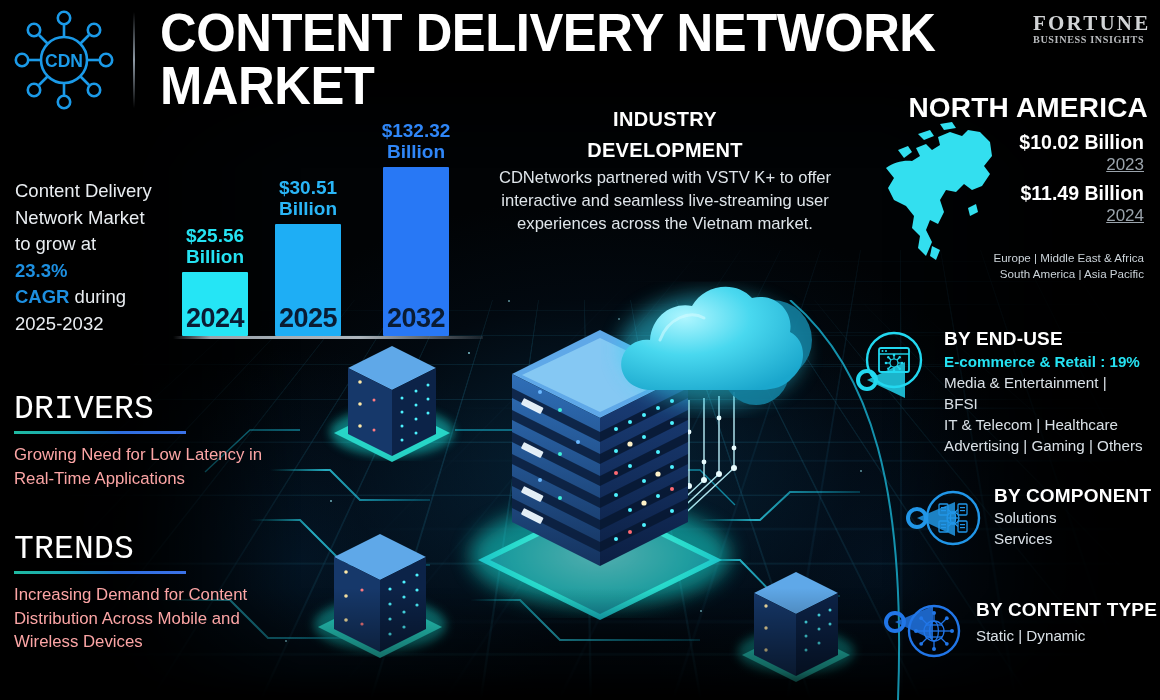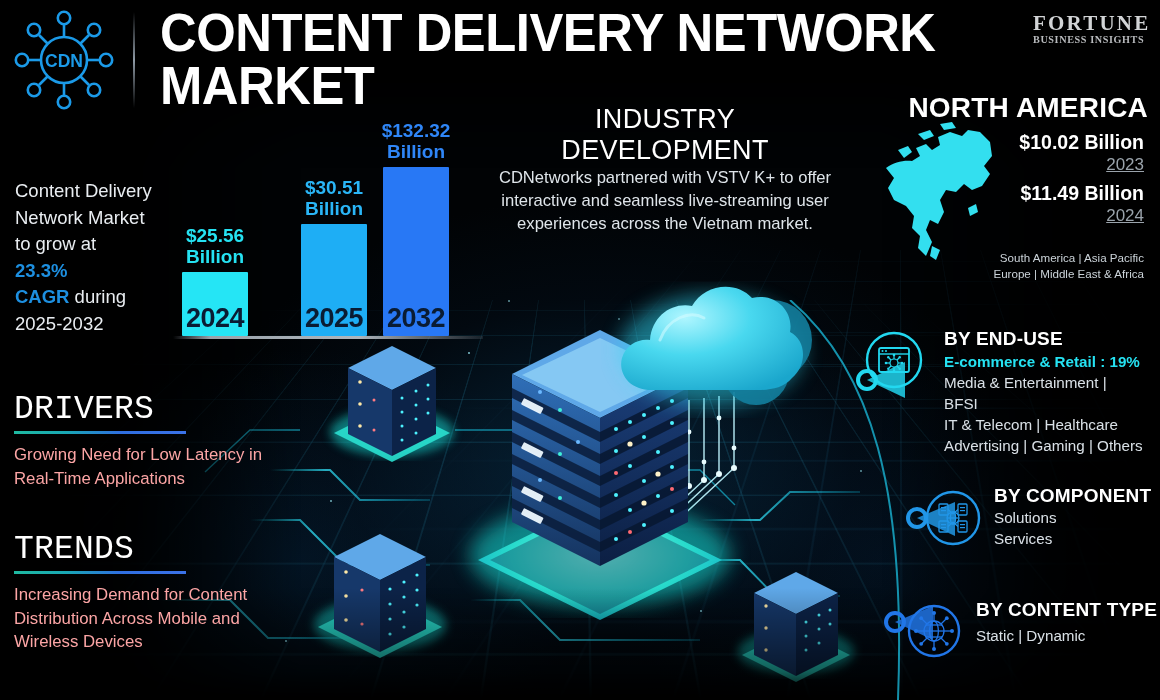--- a/index.html
+++ b/index.html
@@ -86,21 +86,21 @@
   .bar-cap { position:absolute; bottom:100%; left:50%; transform:translateX(-50%);
     width:130px; text-align:center; font-size:19px; font-weight:700; line-height:21px;
     padding-bottom:5px; white-space:pre-line; }
   .bar-year { position:absolute; bottom:2px; left:50%; transform:translateX(-50%);
     font-size:27px; font-weight:700; color:#0a1c33; letter-spacing:-.5px; }
   #bar-base { position:absolute; left:8px; bottom:11px; width:310px; height:3px;
     background:linear-gradient(to right, rgba(150,160,170,0), #9aa3ab 12%, #aeb6bd 60%, rgba(150,160,170,.15)); }
 
   
   #industry { position:absolute; left:497px; top:104px; width:336px; text-align:center; }
-  #industry h2 { font-size:27px; line-height:31px; font-weight:400; color:#fff; letter-spacing:.3px; }
+  #industry h2 { font-size:20px; line-height:31px; font-weight:700; color:#fff; letter-spacing:.3px; }
   #industry p { font-size:16.6px; line-height:23px; color:#dfe5ea; }
 
   
   #na-title { position:absolute; right:12px; top:92px; font-size:28px; font-weight:700;
     letter-spacing:.2px; color:#fff; }
   #na-map { position:absolute; left:880px; top:120px; width:135px; height:145px; }
   #na-stats { position:absolute; right:16px; top:131px; width:205px; text-align:right; }
   .na-val { font-size:19.5px; font-weight:700; color:#fff; line-height:23px; }
   .na-yr { font-size:17px; color:#9aa3ab; line-height:22px; margin-bottom:6px;text-decoration:underline; }
   #na-regions { position:absolute; right:16px; top:250px; width:215px; text-align:right;
@@ -456,21 +456,21 @@
 <div id="bar-chart">
   <div id="bar-base"></div>
 
   <div class="bar-col" style="left:17px;width:66px;height:64px;">
     <div class="bar" style="height:64px;background:#25e5f5;"></div>
     <div class="bar-cap cyan">$25.56
 Billion</div>
     <div class="bar-year">2024</div>
   </div>
 
-  <div class="bar-col" style="left:136px;width:66px;height:112px;">
+  <div class="bar-col" style="left:110px;width:66px;height:112px;">
     <div class="bar" style="height:112px;background:#1eaef5;"></div>
     <div class="bar-cap" style="color:#2ab6f7">$30.51
 Billion</div>
     <div class="bar-year">2025</div>
   </div>
 
   <div class="bar-col" style="left:218px;width:66px;height:169px;">
     <div class="bar" style="height:169px;background:#2878f5;"></div>
     <div class="bar-cap" style="color:#2f86f7">$132.32
 Billion</div>
@@ -500,22 +500,22 @@
     <path d="M52,126 L60,130 L56,140 L50,136 Z"></path>
   </g>
 </svg>
 <div id="na-stats">
   <div class="na-val">$10.02 Billion</div>
   <div class="na-yr">2023</div>
   <div class="na-val">$11.49 Billion</div>
   <div class="na-yr">2024</div>
 </div>
 <div id="na-regions">
+  <div>Europe  |  Middle East &amp; Africa</div>
   <div>South America  |  Asia Pacific</div>
-  <div>Europe  |  Middle East &amp; Africa</div>
 </div>
 
 <div id="drivers">
   <div class="section-h">DRIVERS</div>
   <div class="section-rule"></div>
   <div class="section-b">Growing Need for Low Latency in Real-Time Applications</div>
 </div>
 
 <div id="trends">
   <div class="section-h">TRENDS</div>

